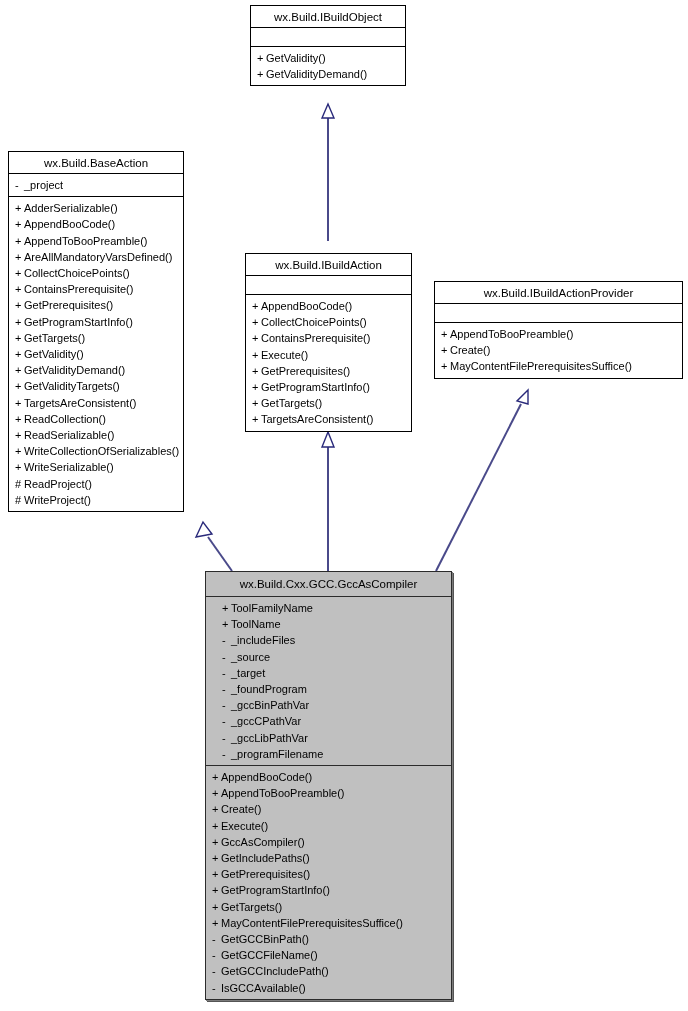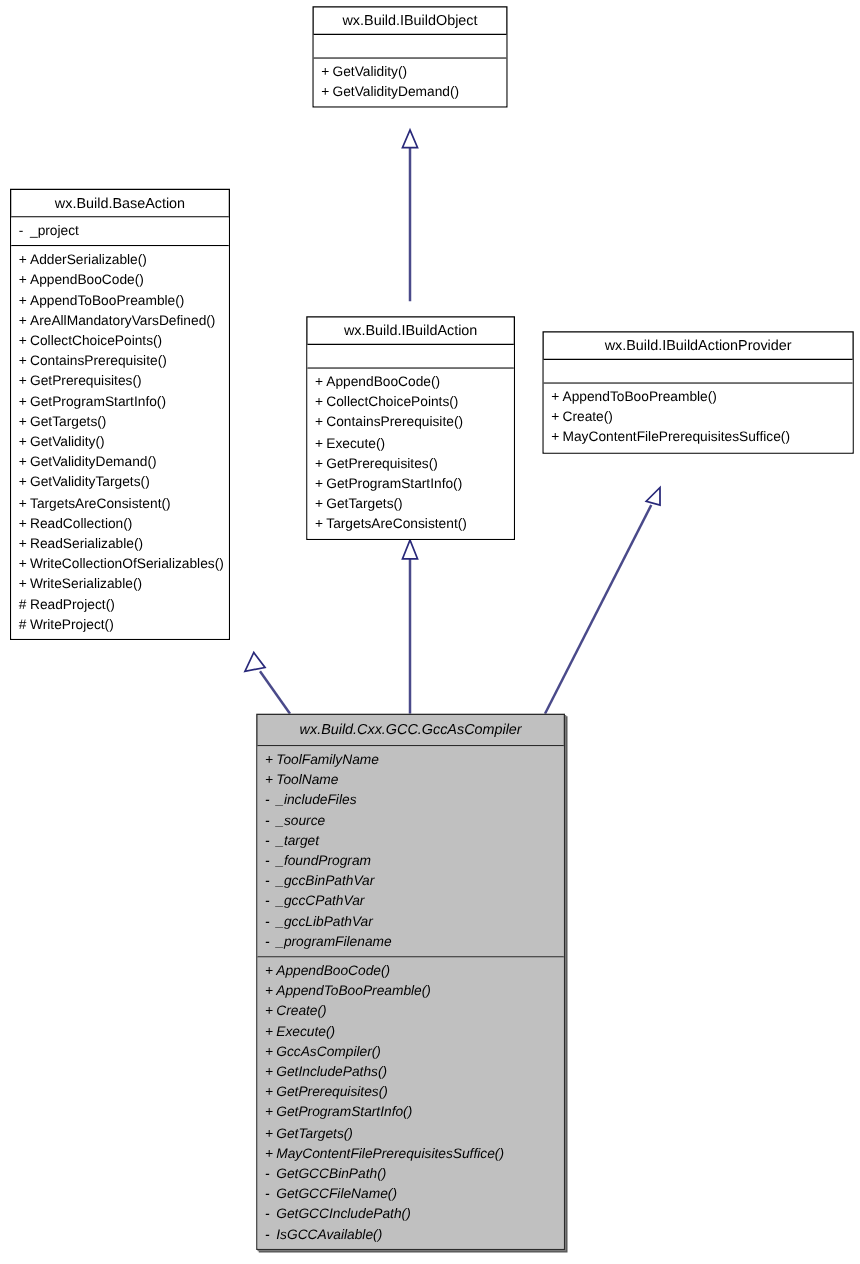--- a/index.html
+++ b/index.html
@@ -35,21 +35,20 @@
     background: #ffffff;
     font-size: 11px;
     line-height: 16px;
     color: #000000;
     z-index: 5;
   }
   .uml-class.highlight {
     background: #c0c0c0;
     border: 1px solid #2b2b2b;
     box-shadow: 1px 1px 0 0 #7a7a7a, 2px 2px 0 0 #555555;
-    font-style: italic;
   }
   .uml-class.highlight .compartment {
     background: #c0c0c0;
   }
   .title-row {
     box-sizing: border-box;
     text-align: center;
     padding: 4px 6px 3px 6px;
     font-size: 11.5px;
     line-height: 14px;
@@ -63,20 +62,21 @@
   .compartment {
     box-sizing: border-box;
     padding: 3px 0 3px 0;
     background: #ffffff;
   }
   .compartment.attrs {
     border-bottom: 1px solid #000000;
   }
   .uml-class.highlight .compartment.attrs {
     border-bottom: 1px solid #2b2b2b;
+    padding-left: 10px;
   }
   .compartment.empty {
     height: 19px;
     padding: 0;
   }
   .member {
     display: block;
     padding: 0 6px 0 6px;
     white-space: nowrap;
     font-size: 11px;
@@ -160,21 +160,21 @@
         <span class="member"><span class="vis">+</span><span>CollectChoicePoints()</span></span>
         <span class="member"><span class="vis">+</span><span>ContainsPrerequisite()</span></span>
         <span class="member"><span class="vis">+</span><span>Execute()</span></span>
         <span class="member"><span class="vis">+</span><span>GetPrerequisites()</span></span>
         <span class="member"><span class="vis">+</span><span>GetProgramStartInfo()</span></span>
         <span class="member"><span class="vis">+</span><span>GetTargets()</span></span>
         <span class="member"><span class="vis">+</span><span>TargetsAreConsistent()</span></span>
       </div>
   </div>
 
-  <div class="uml-class" style="left:434px; top:265px; width:249px;">
+  <div class="uml-class" style="left:434px; top:281px; width:249px;">
     <div class="title-row">wx.Build.IBuildActionProvider</div>
     <div class="compartment attrs empty"></div>
     <div class="compartment ops">
         <span class="member"><span class="vis">+</span><span>AppendToBooPreamble()</span></span>
         <span class="member"><span class="vis">+</span><span>Create()</span></span>
         <span class="member"><span class="vis">+</span><span>MayContentFilePrerequisitesSuffice()</span></span>
       </div>
   </div>
 
   <div class="uml-class highlight" style="left:205px; top:571px; width:247px;">

